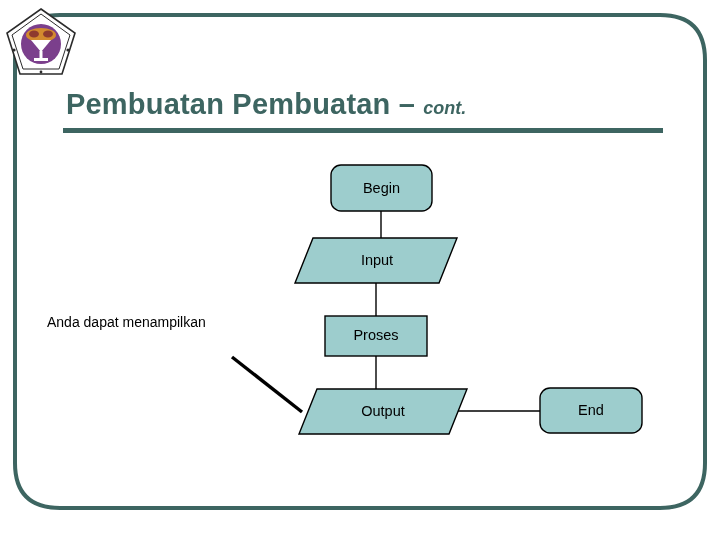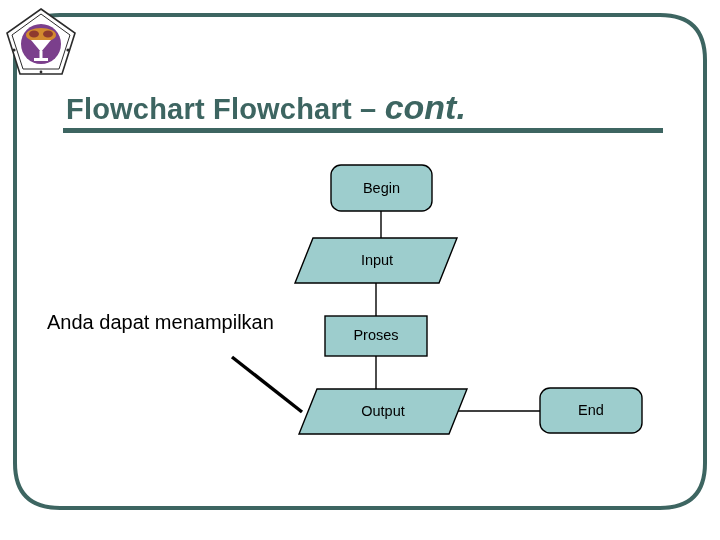--- a/index.html
+++ b/index.html
@@ -41,39 +41,39 @@
     left: 66px;
     top: 88px;
     font-size: 29px;
     font-weight: bold;
     color: #3D6561;
     letter-spacing: 0.2px;
     white-space: nowrap;
   }
   .title .cont {
     font-style: italic;
-    font-size: 34px;
+    font-size: 18px;
     letter-spacing: 0px;
   }
   .title-rule {
     position: absolute;
     left: 63px;
     top: 128px;
     width: 600px;
     height: 5px;
     background: #3D6561;
   }
 
   
   .note {
     position: absolute;
     left: 47px;
     top: 310px;
     width: 240px;
-    font-size: 20px;
+    font-size: 14px;
     color: #000000;
     line-height: 25px;
   }
   .note-line { display: block; }
 
   
   .flow-svg {
     position: absolute;
     left: 0;
     top: 0;
@@ -105,21 +105,21 @@
     <ellipse cx="30" cy="28" rx="5" ry="3.5" fill="#8E3A2E"></ellipse>
     <ellipse cx="44" cy="28" rx="5" ry="3.5" fill="#8E3A2E"></ellipse>
     <path d="M 27 34 L 47 34 L 37 46 Z" fill="#ffffff"></path>
     <rect x="35.5" y="45" width="3" height="8" fill="#ffffff"></rect>
     <rect x="30" y="52" width="14" height="3" fill="#ffffff"></rect>
     <circle cx="10" cy="44" r="1.6" fill="#2b2b2b"></circle>
     <circle cx="64" cy="44" r="1.6" fill="#2b2b2b"></circle>
     <circle cx="37" cy="66" r="1.4" fill="#2b2b2b"></circle>
   </svg>
 
-  <div class="title"><span>Flowchart Flowchart – </span><span class="cont">cont.</span></div>
+  <div class="title"><span>Pembuatan Pembuatan – </span><span class="cont">cont.</span></div>
   <div class="title-rule"></div>
 
   <div class="note">
     <span class="note-line">Anda dapat menampilkan</span>
   </div>
 
   <svg class="flow-svg" viewBox="0 0 720 540">
 
     <line x1="381" y1="211" x2="381" y2="238" stroke="#000000" stroke-width="1.4"></line>
     <line x1="376" y1="283" x2="376" y2="316" stroke="#000000" stroke-width="1.4"></line>

